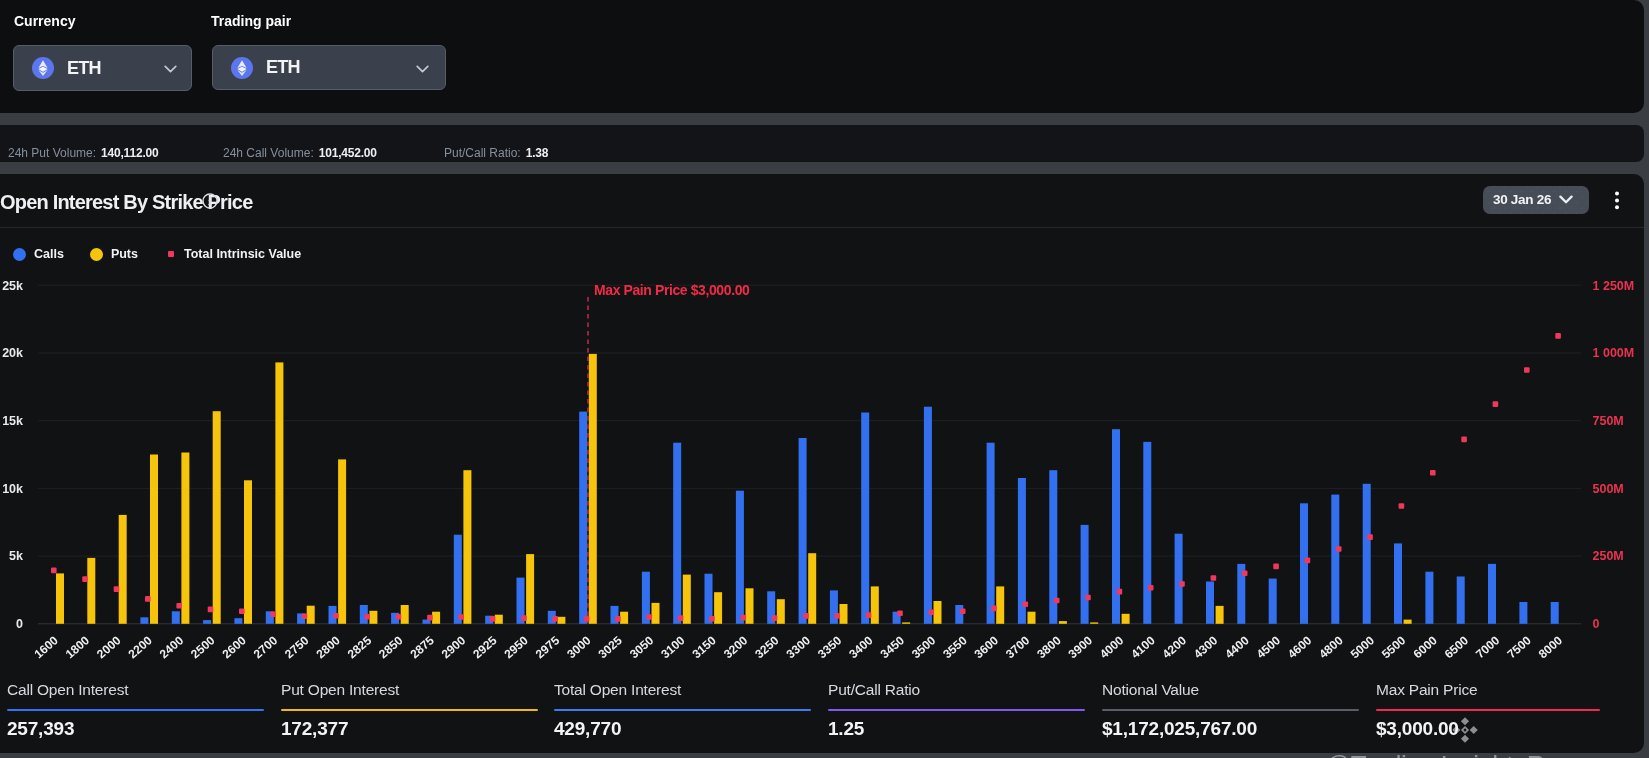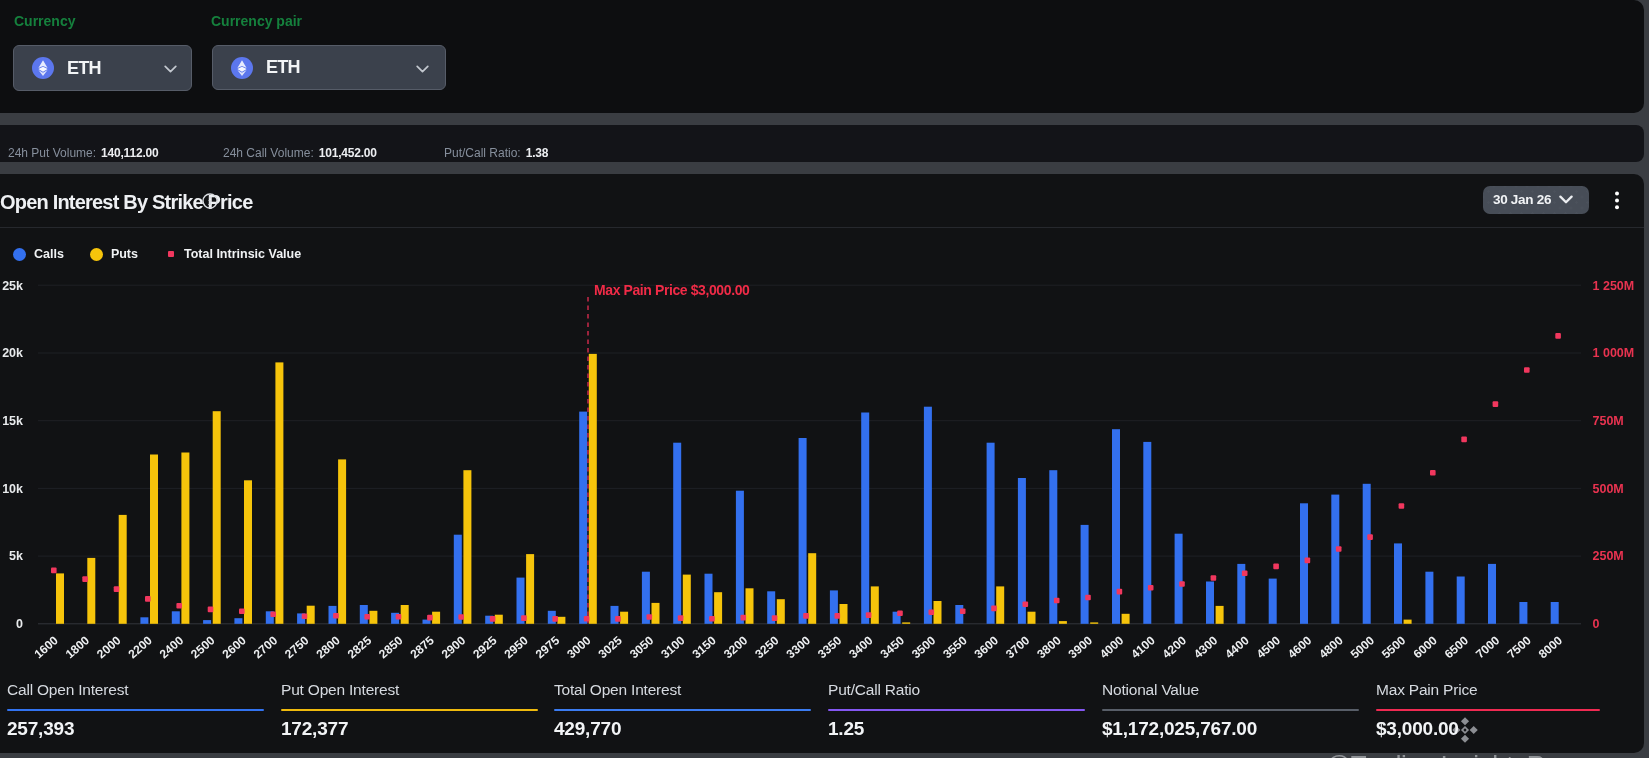--- a/index.html
+++ b/index.html
@@ -1,21 +1,21 @@
 <!DOCTYPE html>
 <html><head><meta charset="utf-8">
 <style>
 * { margin:0; padding:0; box-sizing:border-box; }
 html,body { width:1649px; height:758px; overflow:hidden; background:#3a3d42; font-family:"Liberation Sans",sans-serif; }
 .card { position:absolute; left:0; background:#101114; }
 .dots { background-image:radial-gradient(rgba(255,255,255,0.022) 1px, transparent 1.3px), radial-gradient(rgba(255,255,255,0.022) 1px, transparent 1.3px); background-size:11px 11px; background-position:0 0, 5.5px 5.5px; }
 #header { top:0; width:1644px; height:113px; background:#0d0e10; border-radius:0 10px 10px 0; }
 #volbar { top:125px; width:1644px; height:37px; background:#131418; border-radius:0 8px 8px 0; }
 #chartcard { top:174px; width:1644px; height:579px; background:#111214; border-radius:0 10px 10px 0; }
-.flabel { position:absolute; font-size:14px; font-weight:bold; color:#15803d; }
+.flabel { position:absolute; font-size:14px; font-weight:bold; color:#ffffff; }
 .dropdown { position:absolute; background:#3b414c; border:1px solid #565c68; border-radius:6px; display:flex; align-items:center; }
 .dropdown .eth { font-size:18px; font-weight:bold; color:#f2f4f6; letter-spacing:-0.8px; }
 .vtext { position:absolute; top:-2px; height:37px; display:flex; align-items:flex-end; font-size:12px; color:#868f9c; }
 .vtext b { color:#eceef1; margin-left:5px; letter-spacing:-0.2px; }
 .title { position:absolute; left:0; top:190.5px; font-size:20px; font-weight:bold; letter-spacing:-0.8px; color:#eef0f3; }
 .divider { position:absolute; left:0; top:227px; width:1644px; height:1px; background:#26282d; }
 .datechip { position:absolute; left:1483px; top:11.5px; width:106px; height:28px; background-color:#474d57; border-radius:7px; display:flex; align-items:center; padding-left:10px; gap:8px; }
 .datechip span { font-size:13.5px; font-weight:bold; letter-spacing:-0.3px; color:#f2f4f6; }
 .legend { position:absolute; left:13px; top:247px; display:flex; align-items:center; font-size:12.5px; font-weight:bold; color:#f0f2f4; }
 .legend .dot { width:13px; height:13px; border-radius:50%; margin-right:8px; }
@@ -24,21 +24,21 @@
 .stat { position:absolute; top:681px; width:258px; z-index:2; }
 .stat-label { font-size:15.5px; letter-spacing:-0.2px; color:#d6dae0; }
 .stat-line { margin-top:10px; width:257px; height:2px; border-radius:1px; }
 .stat-value { margin-top:7px; font-size:19px; font-weight:bold; color:#f2f4f6; letter-spacing:-0.2px; }
 .watermark { position:absolute; left:1325px; top:716px; display:flex; align-items:center; gap:6px; color:rgba(225,227,231,0.52); font-size:26px; letter-spacing:-0.6px; white-space:nowrap; z-index:1;flex-direction:column; }
 .kebab { position:absolute; left:1613px; top:15px; }
 </style></head>
 <body>
 <div id="header" class="card dots">
   <div class="flabel" style="left:14px; top:12.5px;">Currency</div>
-  <div class="flabel" style="left:211px; top:12.5px;">Currency pair</div>
+  <div class="flabel" style="left:211px; top:12.5px;">Trading pair</div>
   <div class="dropdown" style="left:13px; top:45px; width:179px; height:46px;">
     <div style="margin-left:18px; display:flex; align-items:center;">
         <svg width="22" height="22" viewBox="0 0 22 22">
           <circle cx="11" cy="11" r="11" fill="#5c77ee"></circle>
           <g fill="#fff">
             <polygon points="11,3.2 6.4,11.1 11,9 15.6,11.1" opacity="0.85"></polygon>
             <polygon points="11,9.8 6.4,11.9 11,14.8 15.6,11.9" opacity="0.95"></polygon>
             <polygon points="6.4,12.9 11,15.7 15.6,12.9 11,19" opacity="0.8"></polygon>
           </g>
         </svg>

